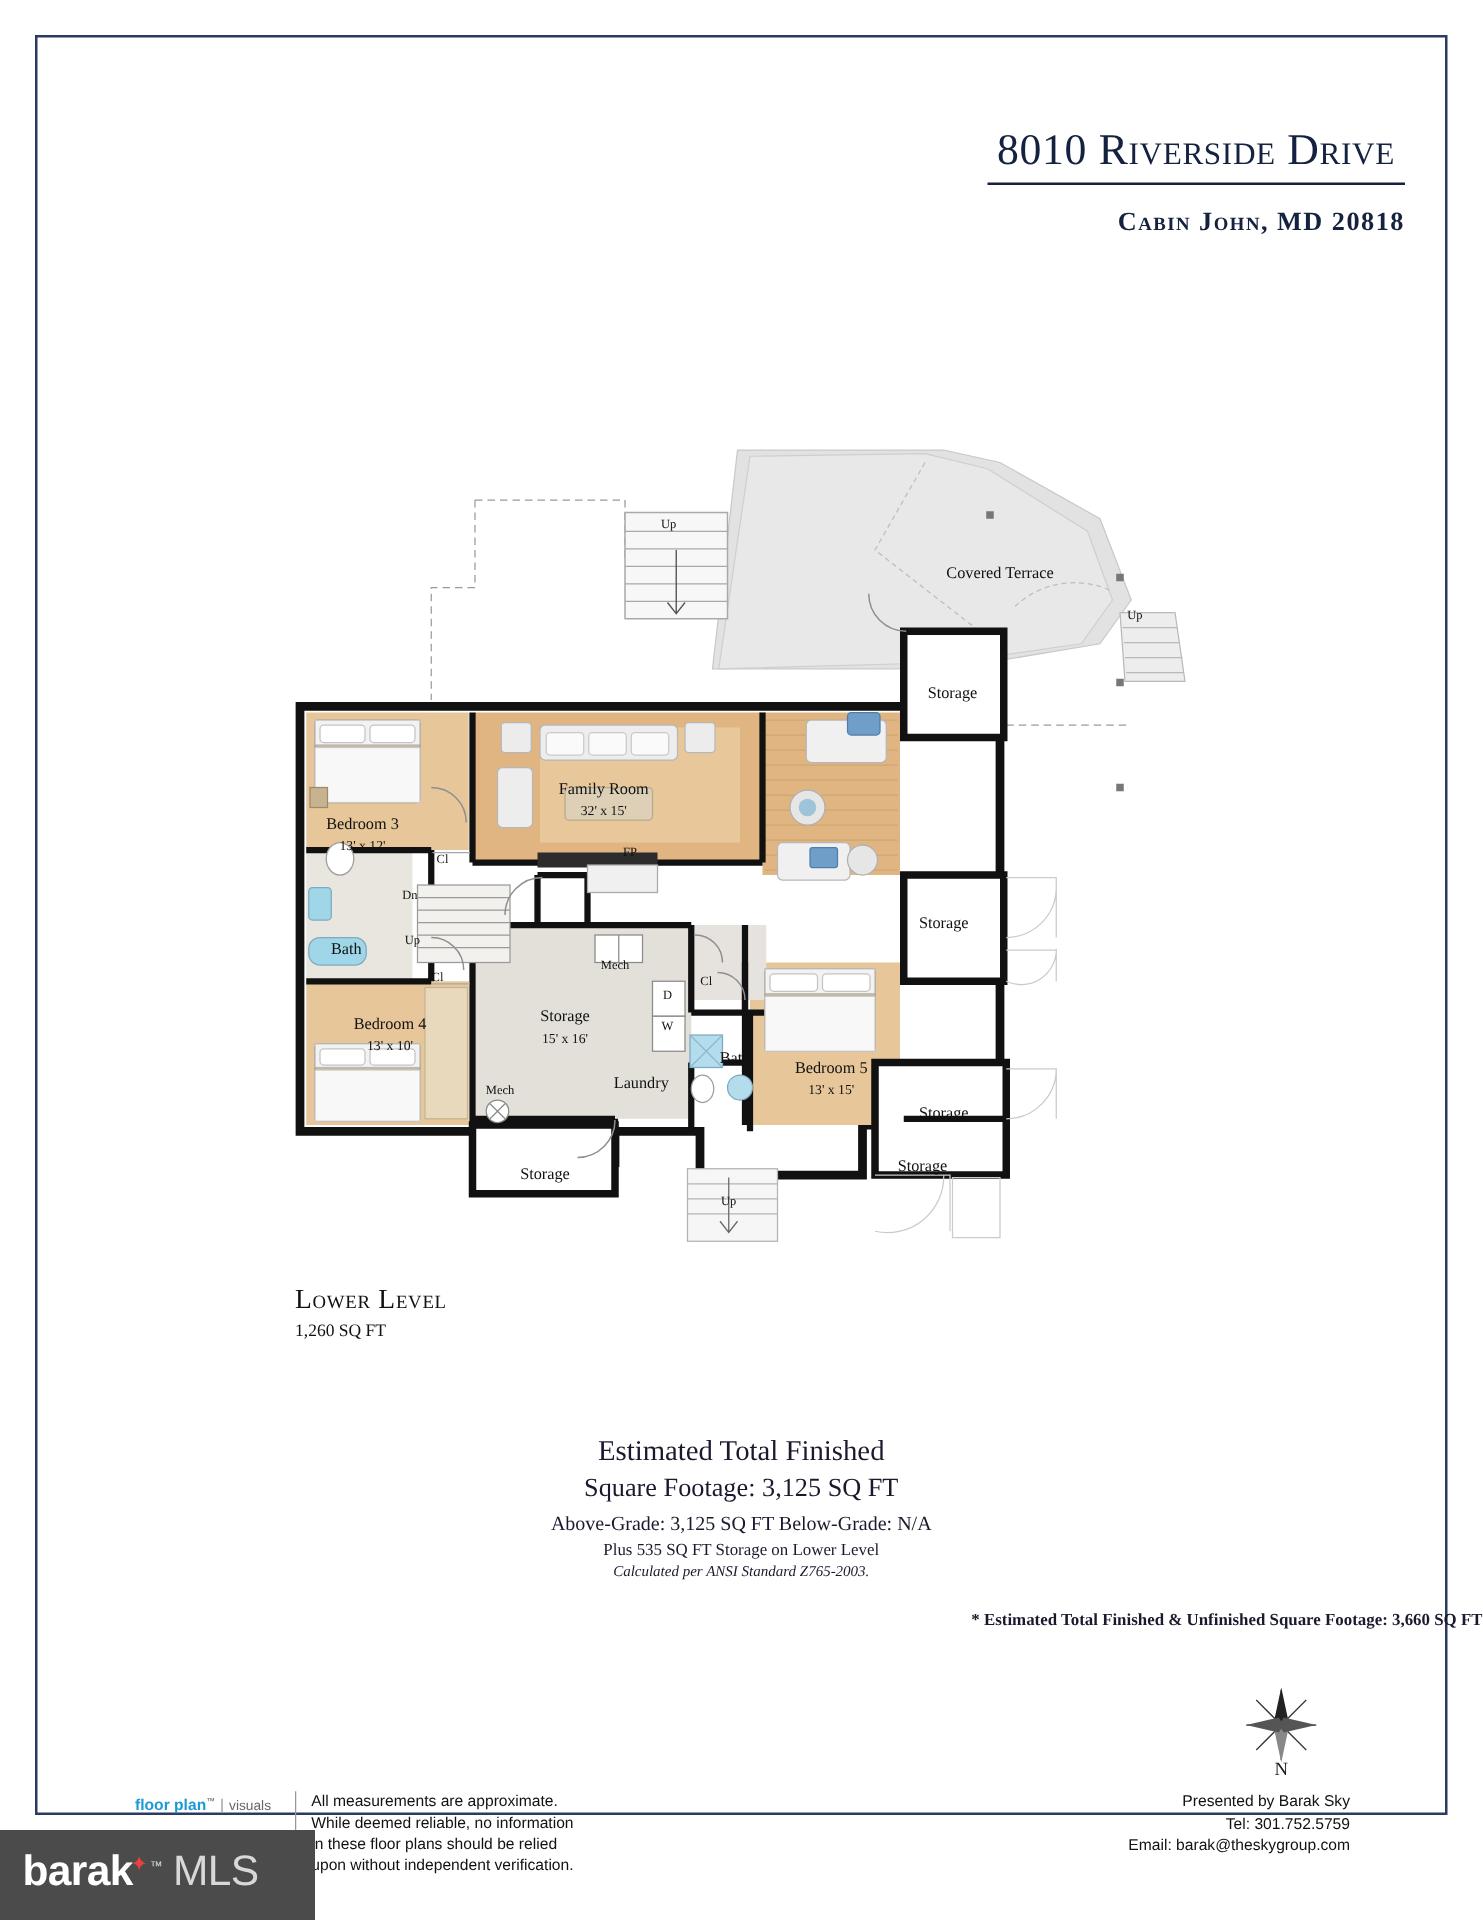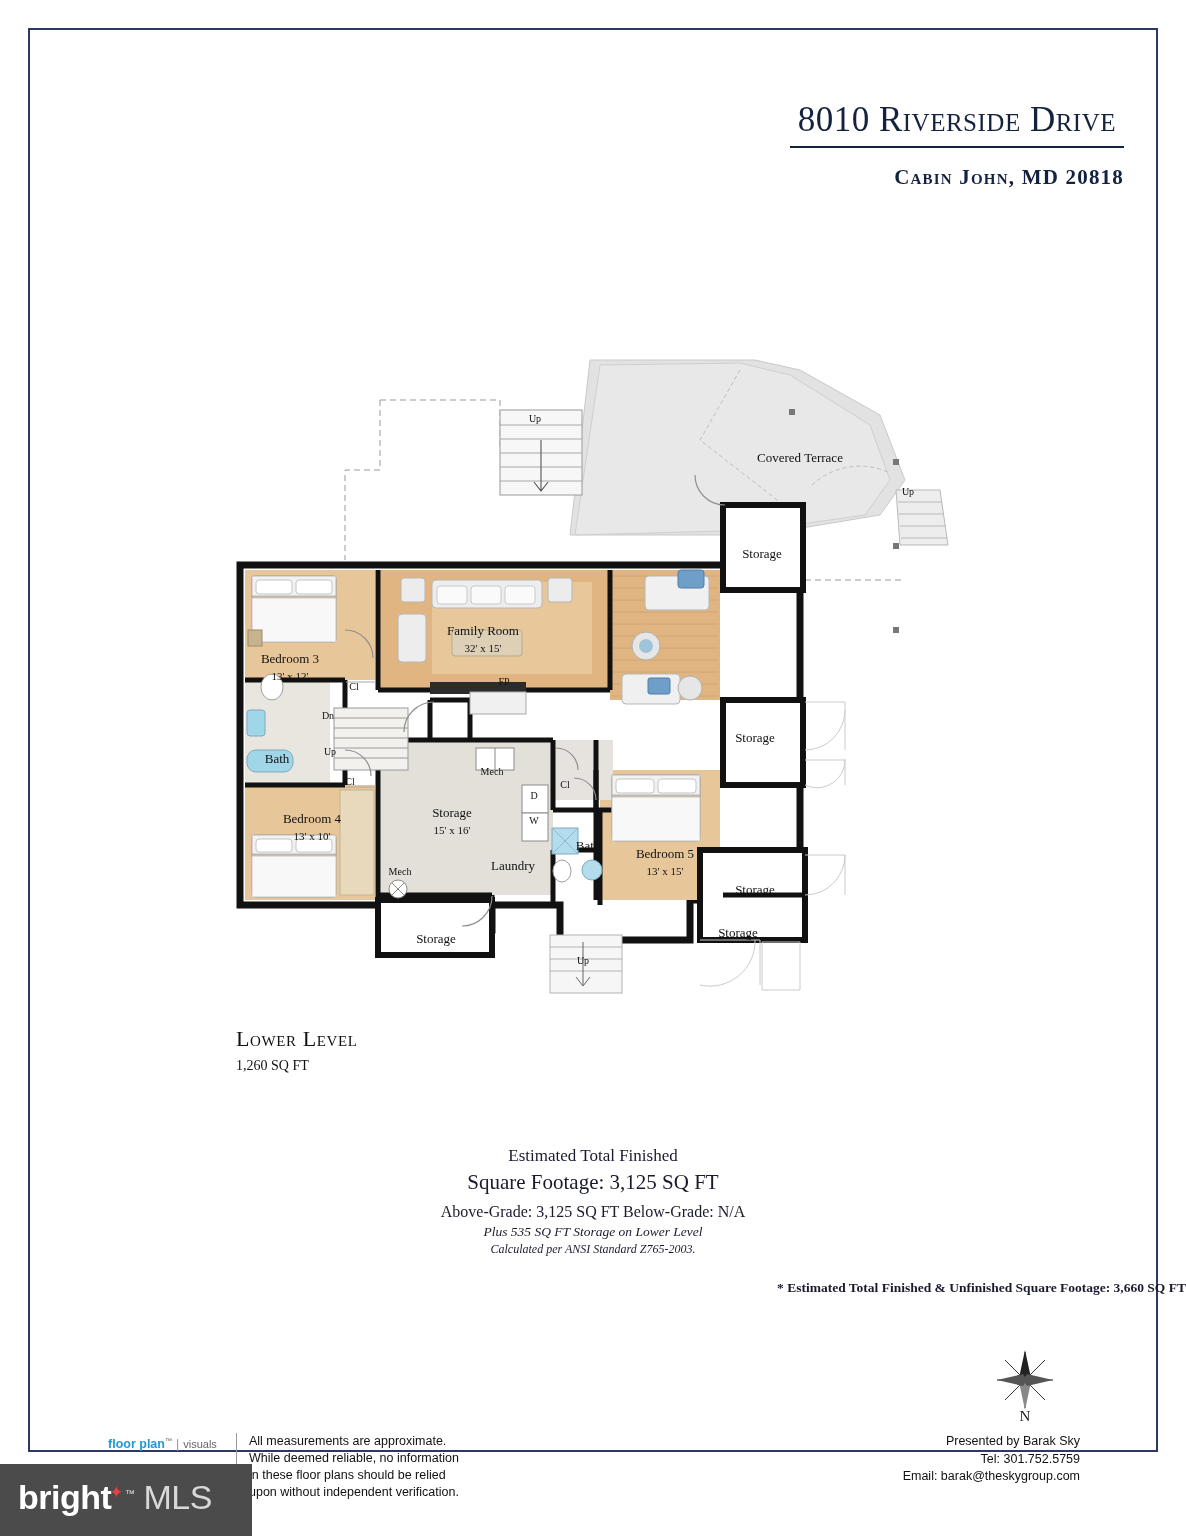--- a/index.html
+++ b/index.html
@@ -83,24 +83,24 @@
 
   
   .totals {
     position: absolute;
     left: 0;
     top: 1145px;
     width: 1186px;
     text-align: center;
     line-height: 1.35;
   }
-  .totals .t1 { font-size: 17px; text-align: center; }
+  .totals .t1 { font-size: 23px; text-align: center; }
   .totals .t2 { font-size: 21px; }
   .totals .t3 { font-size: 16px; margin-top: 5px; }
-  .totals .t4 { font-size: 13.5px; font-style: italic; }
+  .totals .t4 { font-size: 13.5px; }
   .totals .t5 { font-size: 12px; font-style: italic; }
   .totals .t6 { font-size: 13.5px; margin-top: 22px; font-weight: bold; text-align: right; }
 
   
   .compass {
     position: absolute;
     left: 985px;
     top: 1348px;
     width: 80px;
     height: 85px;
@@ -505,14 +505,14 @@
     <div>upon without independent verification.</div>
   </div>
   <div class="presented">
     <div>Presented by Barak Sky</div>
     <div>Tel: 301.752.5759</div>
     <div>Email: barak@theskygroup.com</div>
   </div>
 </div>
 
 <div class="brightmls">
-  <div class="bm-text"><span class="bm-b">bright</span><span class="bm-star">✦</span><span class="bm-tm">™</span> <span class="bm-m">MLS</span></div>
+  <div class="bm-text"><span class="bm-b">barak</span><span class="bm-star">✦</span><span class="bm-tm">™</span> <span class="bm-m">MLS</span></div>
 </div>
 
 </body></html>

